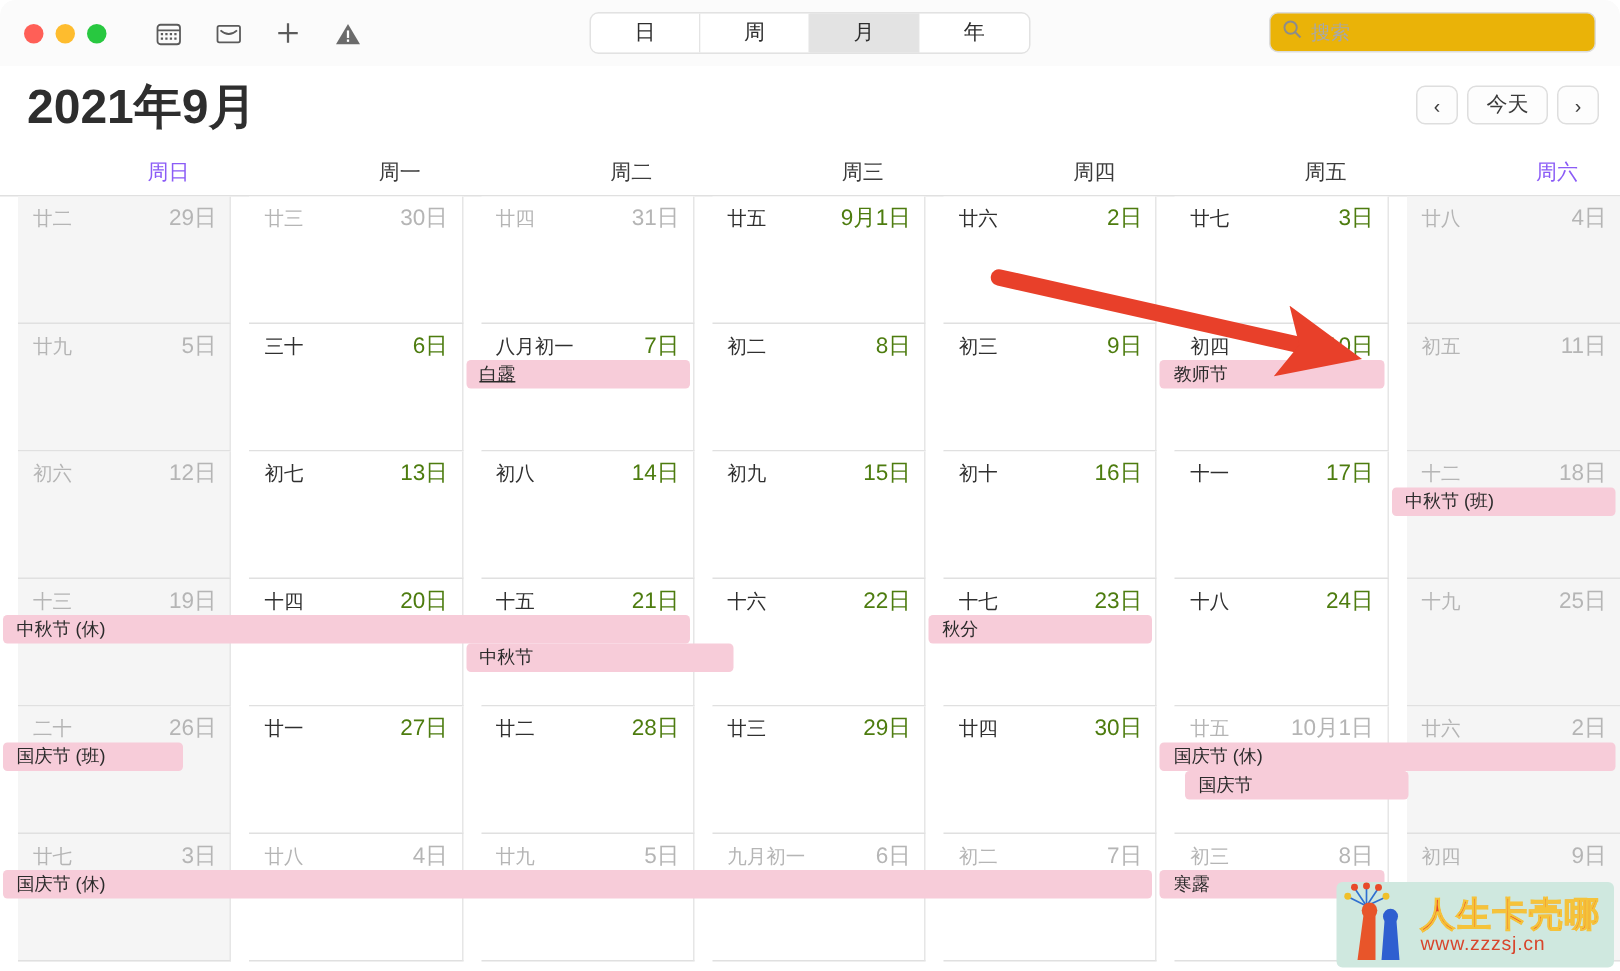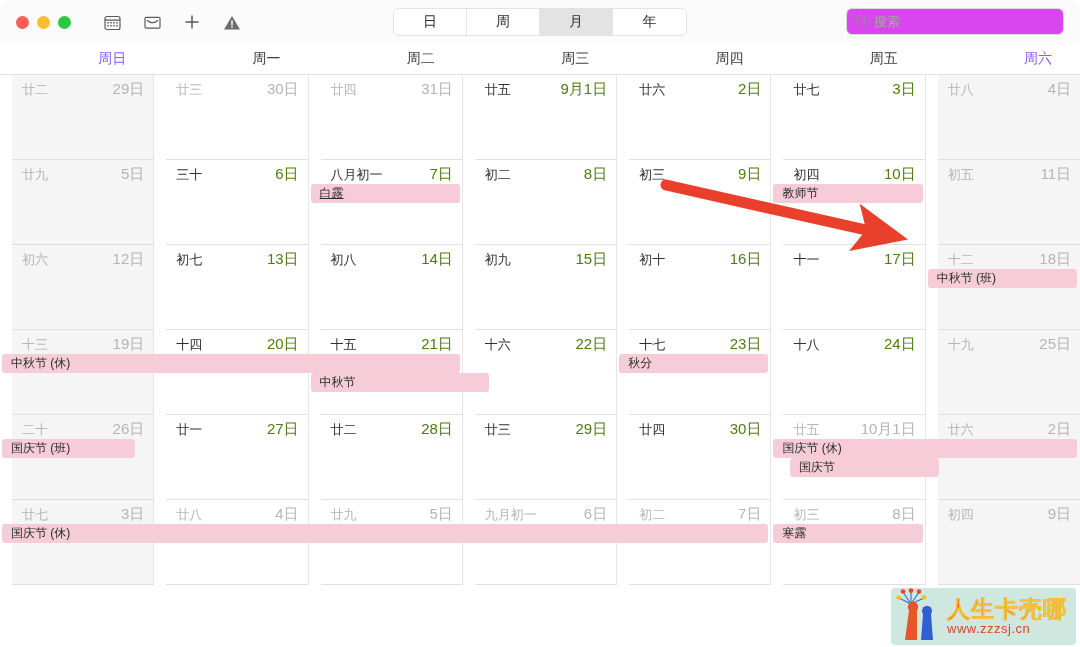--- a/index.html
+++ b/index.html
@@ -58,21 +58,21 @@
     border-right: 1px solid #e4e4e4;
     height: 100%;
     cursor: default;
   }
   .seg-item:last-child { border-right: none; }
   .seg-item.active { background: #e3e3e3; }
 
   .searchbox {
     position: absolute; right: 16px; top: 8px;
     width: 218px; height: 27px;
-    background: #d946ef;
+    background: #eab308;
     border: 1px solid #dcdcdc;
     border-radius: 6px;
     display: flex; align-items: center;
     padding: 0 8px;
     gap: 6px;
   }
   .search-input {
     border: none; outline: none; background: transparent;
     font-size: 13px; color: #333; width: 100%;
     font-family: "Liberation Sans", "DejaVu Sans", sans-serif;
@@ -270,20 +270,28 @@
       <span>
         <svg width="13" height="13" viewBox="0 0 13 13">
           <circle cx="5.4" cy="5.4" r="4.1" fill="none" stroke="#8c8c8c" stroke-width="1.3"></circle>
           <line x1="8.5" y1="8.5" x2="12" y2="12" stroke="#8c8c8c" stroke-width="1.3"></line>
         </svg>
       </span>
       <input class="search-input" type="text" placeholder="搜索" style="">
     </div>
   </div>
 
+  <div class="header">
+    <div class="month-title">2021年9月</div>
+    <div class="nav">
+      <div class="nav-btn">‹</div>
+      <div class="nav-btn today">今天</div>
+      <div class="nav-btn">›</div>
+    </div>
+  </div>
 
   <div class="weekdays">
       <div class="wd weekend">周日</div>
       <div class="wd">周一</div>
       <div class="wd">周二</div>
       <div class="wd">周三</div>
       <div class="wd">周四</div>
       <div class="wd">周五</div>
       <div class="wd weekend">周六</div>
     </div>
@@ -582,21 +590,21 @@
           <span class="solar">9日</span>
         </div>
         <div class="events"></div>
       </div>
       <div class="event" style="left: 310.571px; width: 149.286px; top: 109px; text-decoration: underline;">白露</div>
       <div class="event" style="left: 773.429px; width: 149.286px; top: 109px;">教师节</div>
       <div class="event" style="left: 927.714px; width: 149.286px; top: 194px;">中秋节 (班)</div>
       <div class="event" style="left: 2px; width: 457.857px; top: 279px;">中秋节 (休)</div>
       <div class="event" style="left: 310.571px; width: 178px; top: 298px;">中秋节</div>
       <div class="event" style="left: 619.143px; width: 149.286px; top: 279px;">秋分</div>
-      <div class="event" style="left: 2px; width: 133px; top: 364px;">国庆节 (班)</div>
+      <div class="event" style="left: 2px; width: 120px; top: 364px;">国庆节 (班)</div>
       <div class="event" style="left: 773.429px; width: 303.571px; top: 364px;">国庆节 (休)</div>
       <div class="event" style="left: 790px; width: 149.286px; top: 383px;">国庆节</div>
       <div class="event" style="left: 2px; width: 766.429px; top: 449px;">国庆节 (休)</div>
       <div class="event" style="left: 773.429px; width: 149.286px; top: 449px;">寒露</div>
     </div>
 
   <svg class="arrow-layer" viewBox="0 0 1080 647">
     <defs>
       <marker id="arrowhead" markerWidth="5" markerHeight="4.4" refX="3.6" refY="2.2" orient="auto">
         <path d="M0,0 L5,2.2 L0,4.4 L1.1,2.2 Z" fill="#e8402a"></path>

